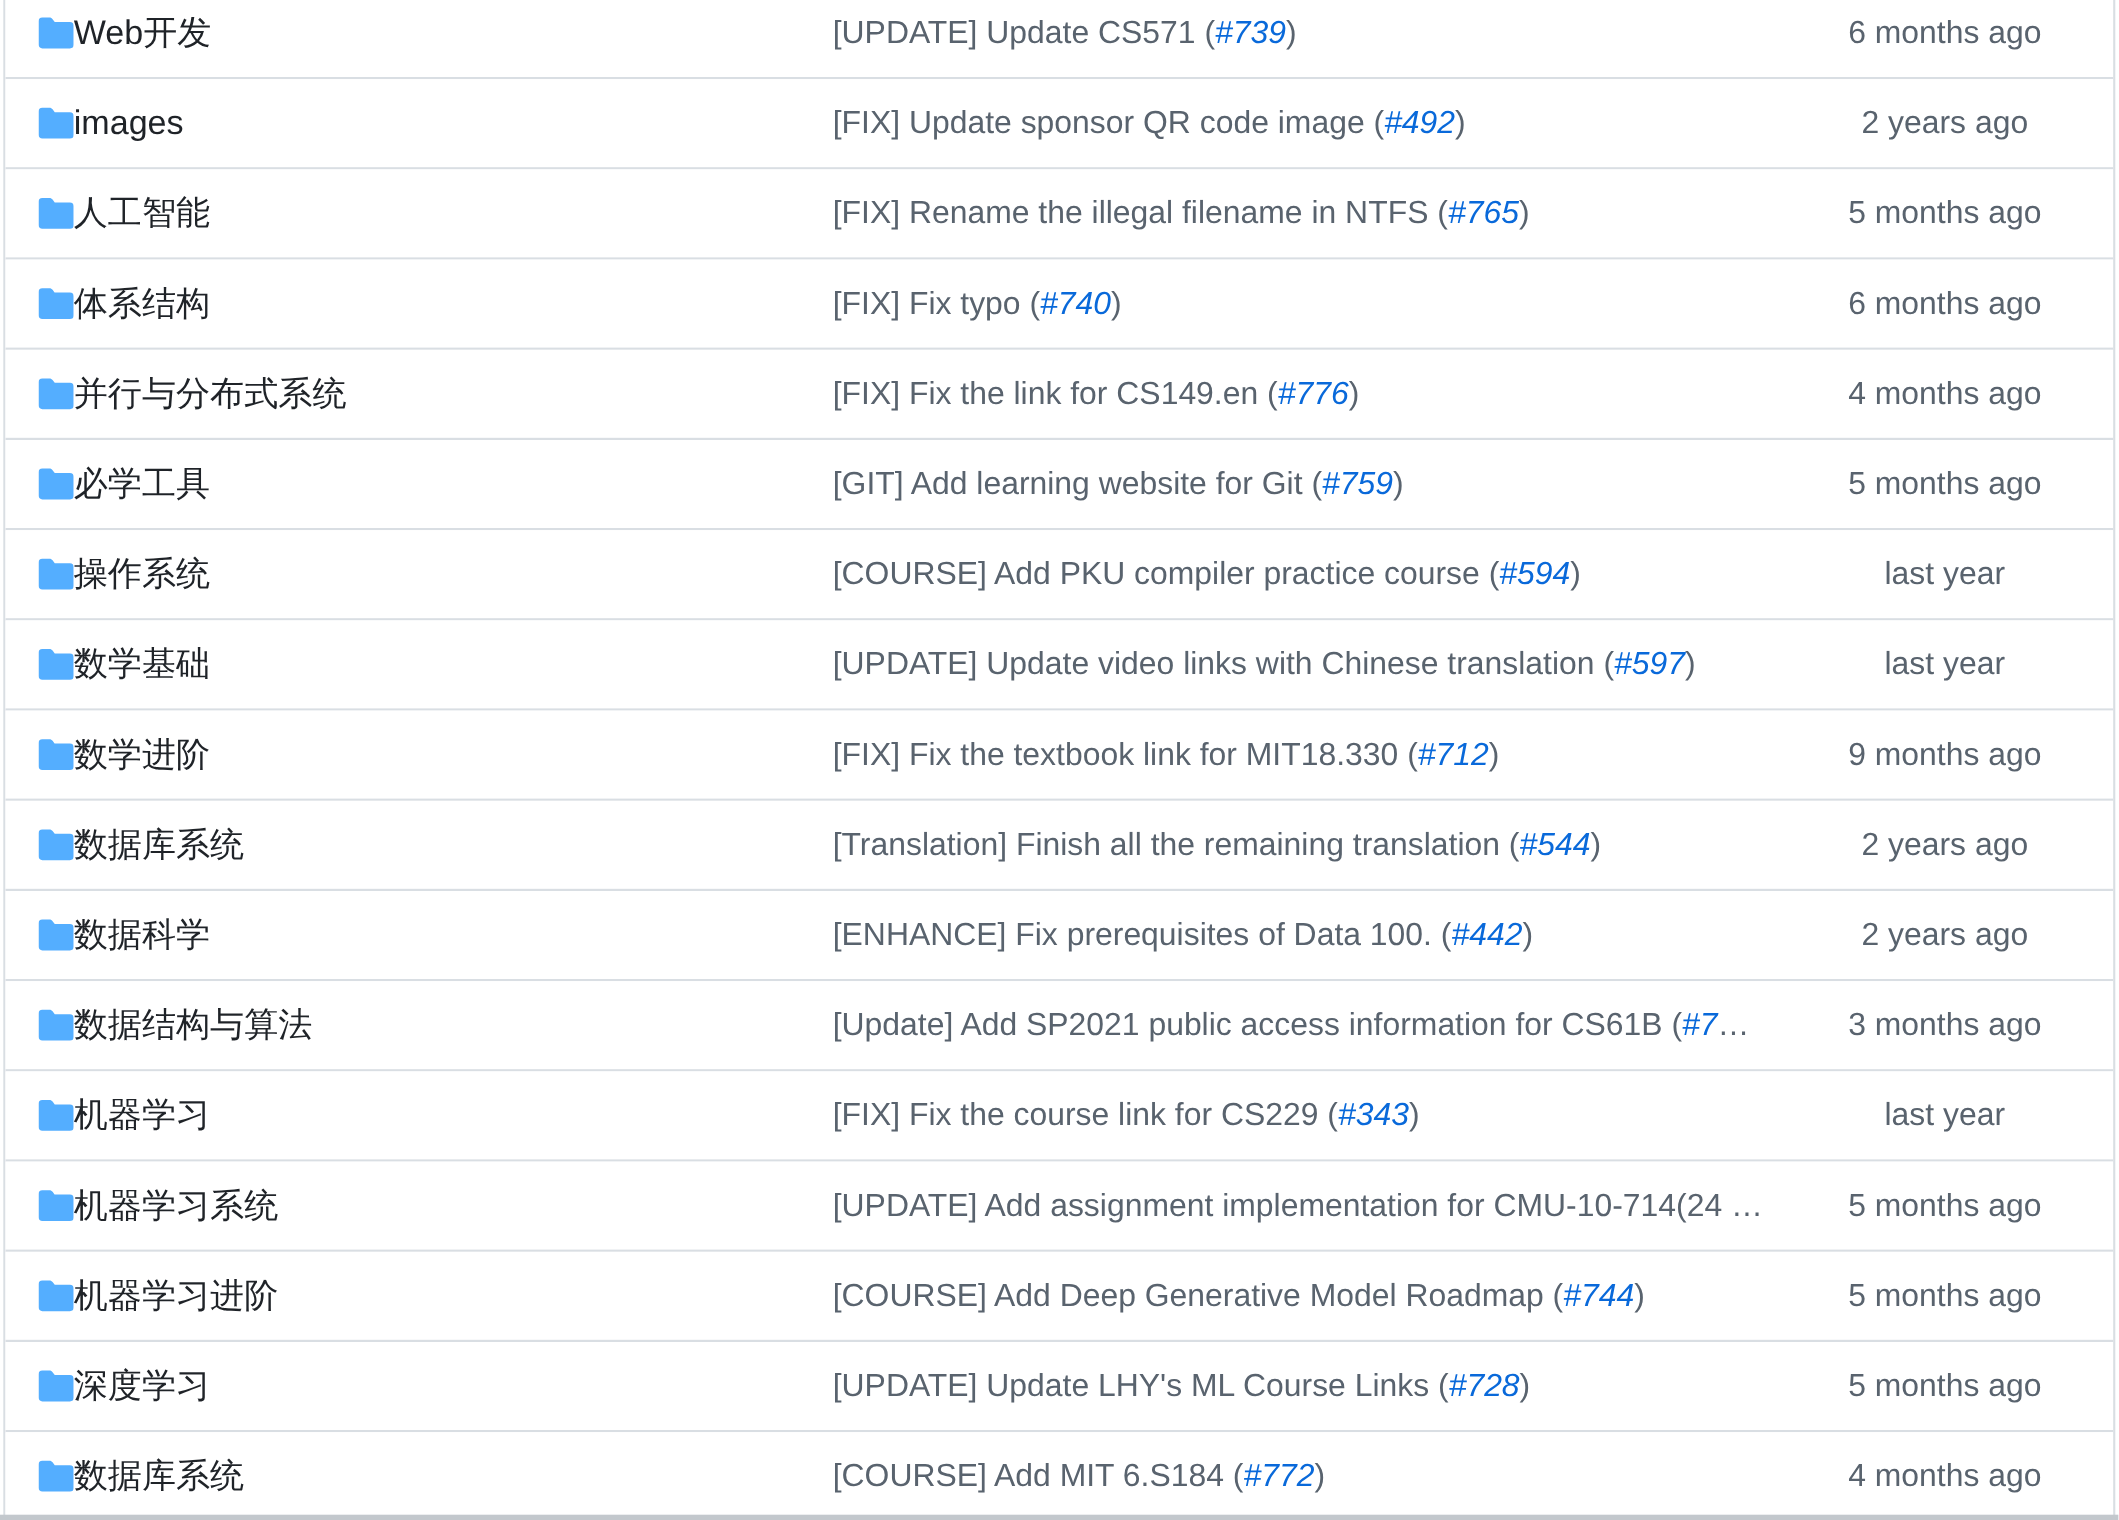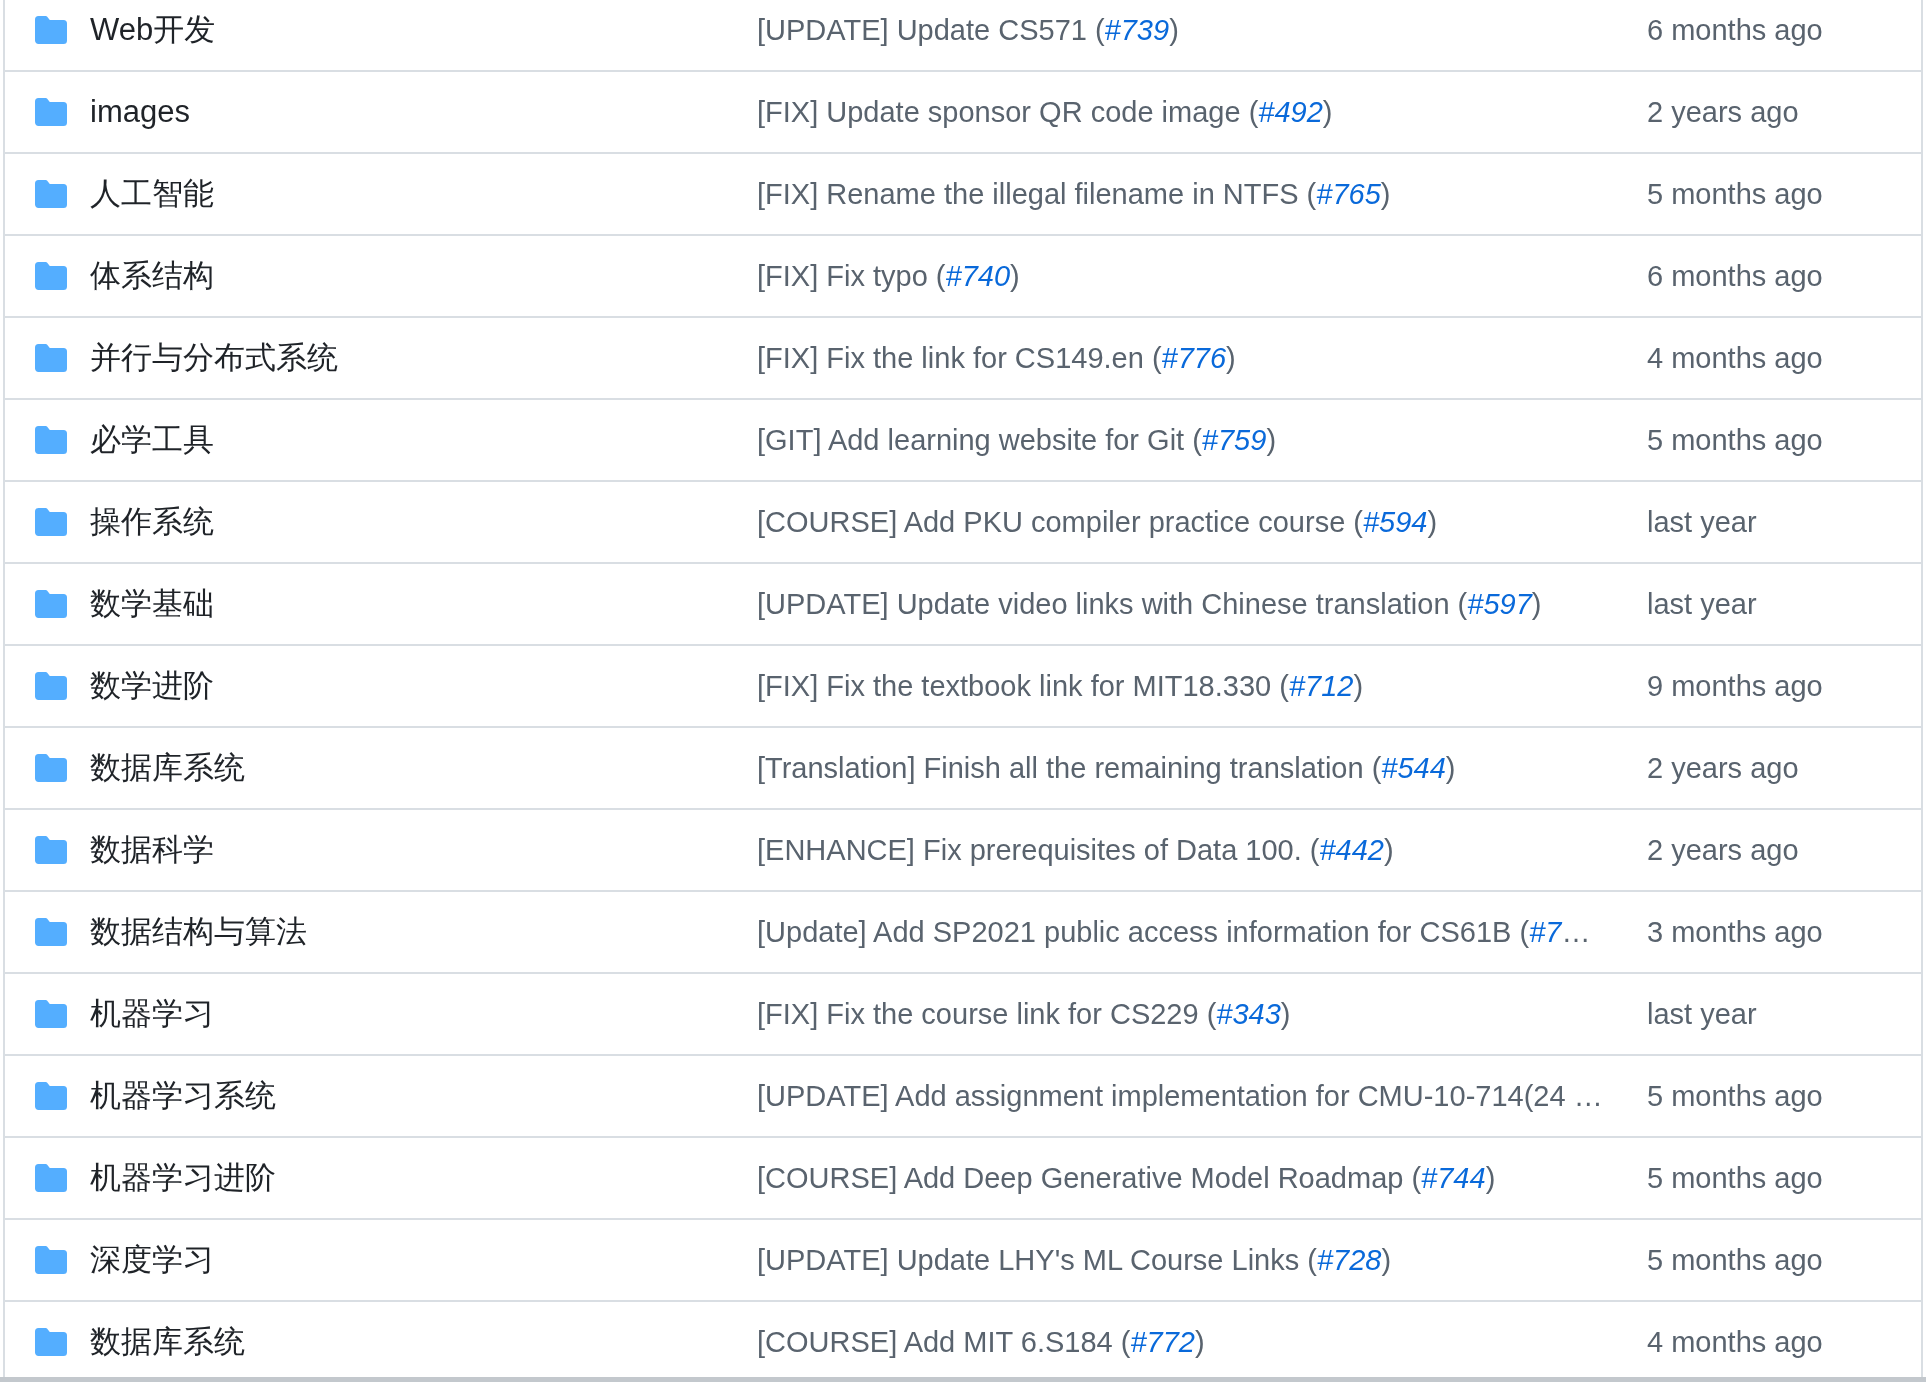--- a/index.html
+++ b/index.html
@@ -26,35 +26,35 @@
   .row{
     box-sizing:border-box;
     height:82px;
     display:grid;
     grid-template-columns:722px 890px 1fr;
     align-items:center;
     border-bottom:2px solid var(--border);
     padding:0 32px 0 30px;
     background:#ffffff;
   }
-  .name-cell{display:flex;align-items:center;gap:23px;min-width:0;}
+  .name-cell{display:flex;align-items:center;min-width:0;}
   .icon{display:flex;flex:none;width:32px;height:32px;}
   .icon svg{fill:var(--folder-icon);}
   .name{
     font-size:31px;color:var(--text);text-decoration:none;
     white-space:nowrap;overflow:hidden;text-overflow:ellipsis;
   }
   .msg-cell{
     min-width:0;white-space:nowrap;overflow:hidden;
     font-size:29px;color:var(--muted);
   }
   .msg-cell a{color:inherit;text-decoration:none;}
   .msg-cell a.pr-link{color:var(--link);font-style:italic;}
   .date-cell{
-    text-align:left;white-space:nowrap;
+    text-align:center;white-space:nowrap;
     font-size:29px;color:var(--muted);
   }
   .bottom-edge{
     position:absolute;left:0;right:0;bottom:0;height:5px;
     background:var(--bottom-edge);
   }
 </style>
 </head>
 <body>
 

